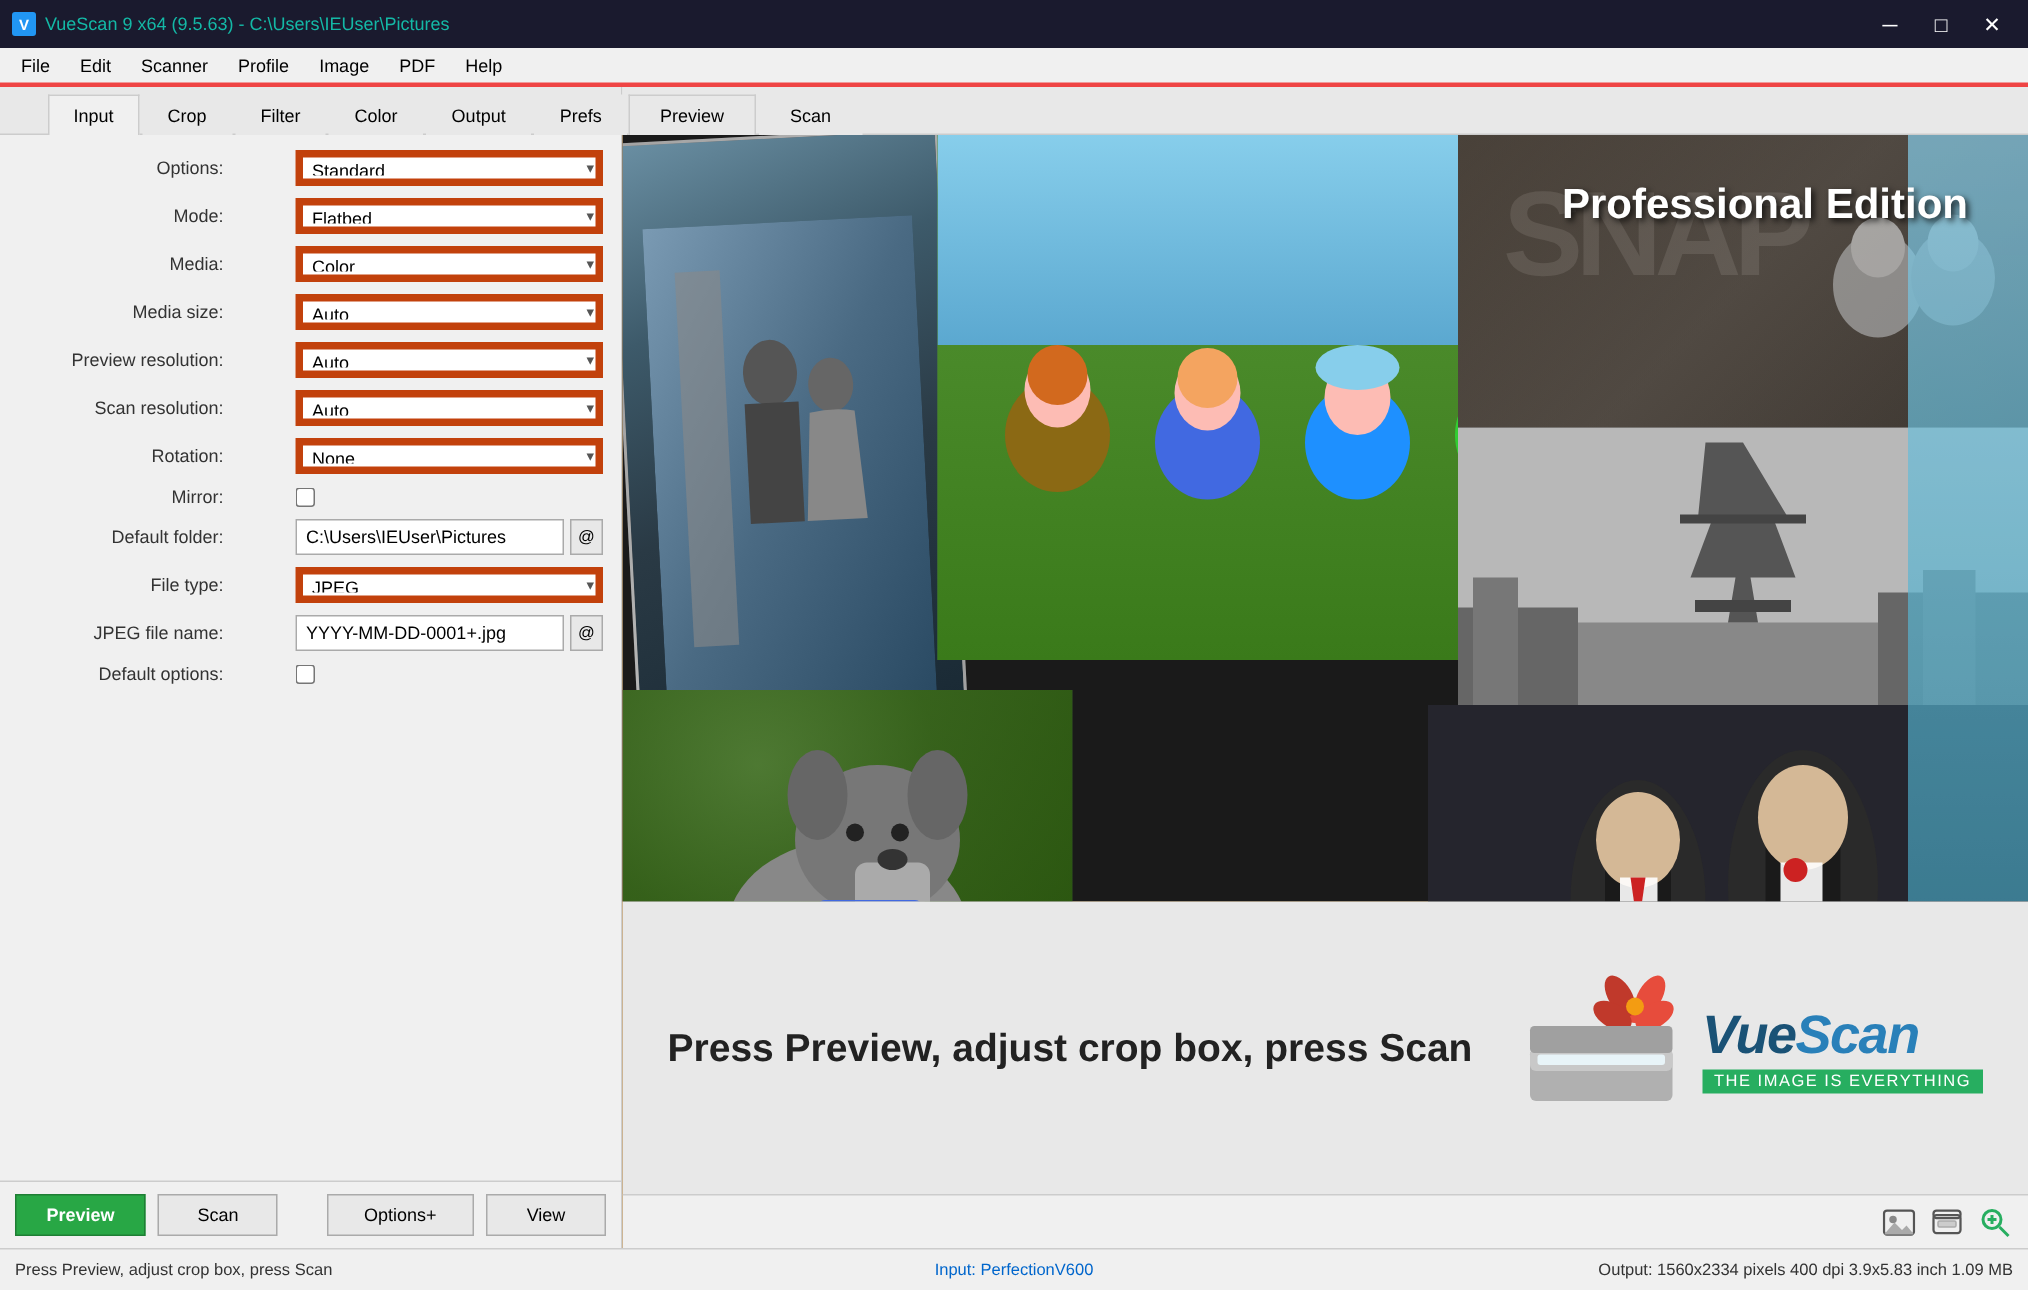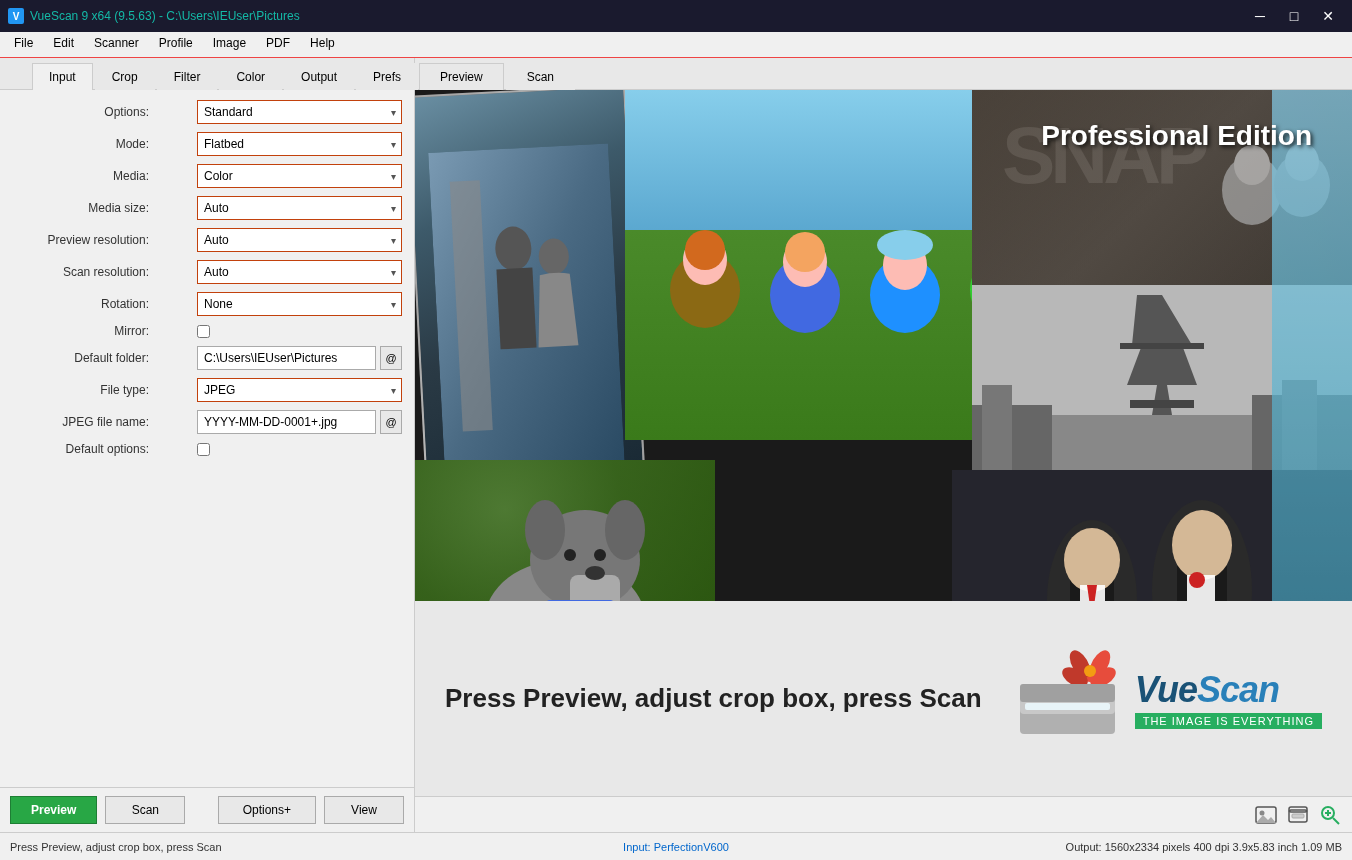--- a/index.html
+++ b/index.html
@@ -49,22 +49,22 @@
       display: flex;
       align-items: center;
       justify-content: center;
     }
 
     
     #menubar {
       background: #f0f0f0;
       height: 26px;
       display: flex;
-      align-items: flex-start;
-      border-bottom: 1px solid #ef4444;
+      align-items: center;
+      border-bottom: 3px solid #ef4444;
       padding: 0 4px;
     }
     .menu-item {
       padding: 4px 10px;
       cursor: pointer;
       font-size: 12px;
     }
 
     
     #main {
@@ -130,21 +130,21 @@
     }
     .form-select-wrapper {
       flex: 1;
       position: relative;
       display: flex;
       align-items: center;
     }
     .form-select-wrapper select {
       width: 100%;
       height: 24px;
-      border: 1px solid #c2410c;
+      border: 5px solid #c2410c;
       background: white;
       padding: 2px 24px 2px 6px;
       font-size: 12px;
       appearance: none;
       -webkit-appearance: none;
       cursor: pointer;
     }
     .form-select-wrapper::after {
       content: '▾';
       position: absolute;

